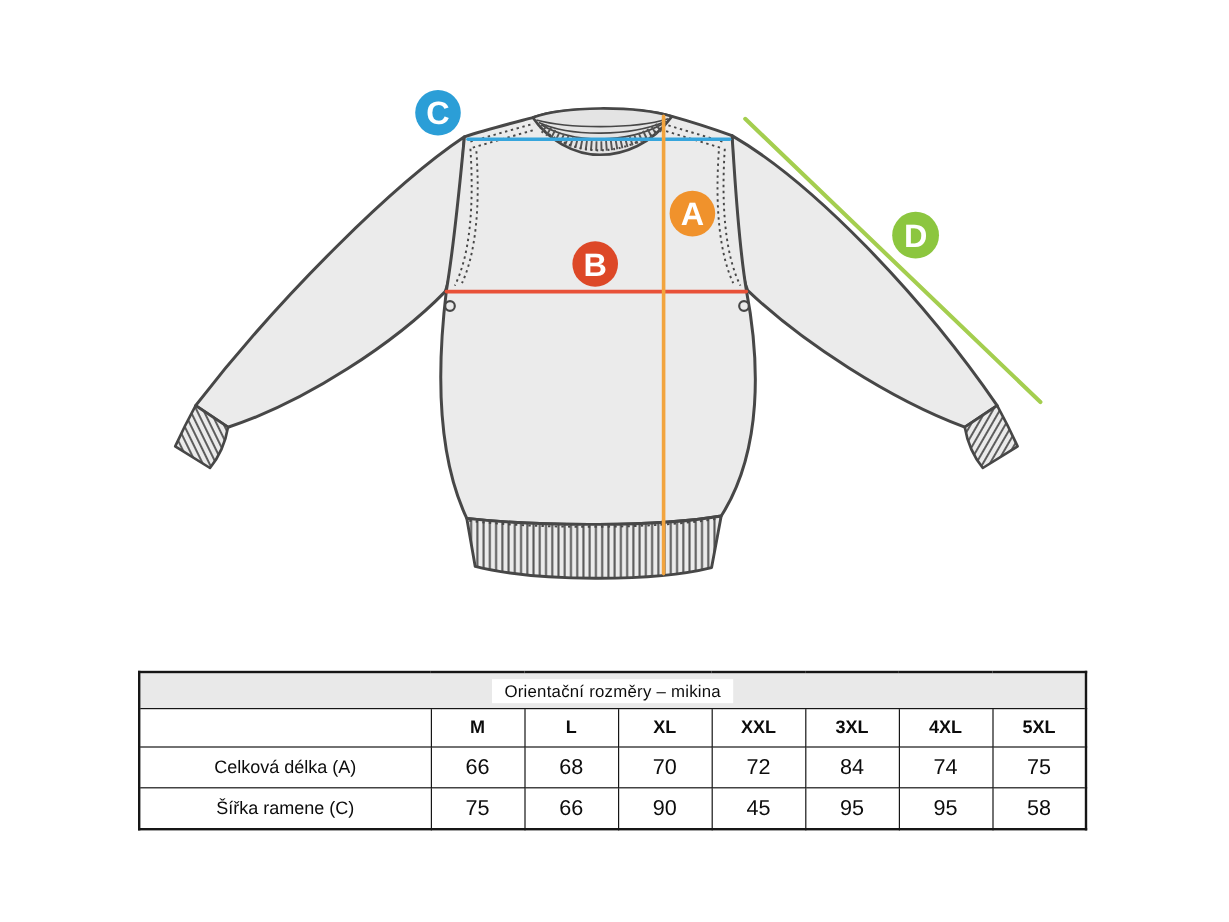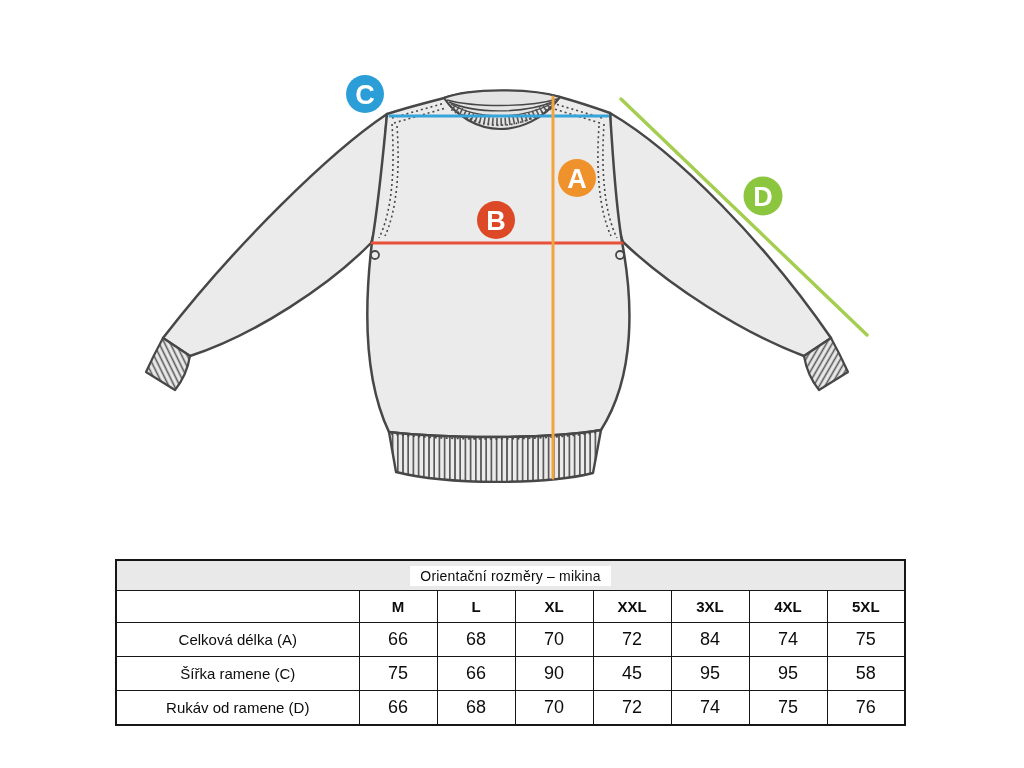--- a/index.html
+++ b/index.html
@@ -161,25 +161,15 @@
       <tr class="data-row">
         <td class="row-label">Šířka ramene (C)</td>
         <td>75</td>
         <td>66</td>
         <td>90</td>
         <td>45</td>
         <td>95</td>
         <td>95</td>
         <td>58</td>
       </tr>
-      <tr class="data-row">
-        <td class="row-label">Rukáv od ramene (D)</td>
-        <td>66</td>
-        <td>68</td>
-        <td>70</td>
-        <td>72</td>
-        <td>74</td>
-        <td>75</td>
-        <td>76</td>
-      </tr>
     </tbody>
   </table>
 </div>
 
 </body></html>

